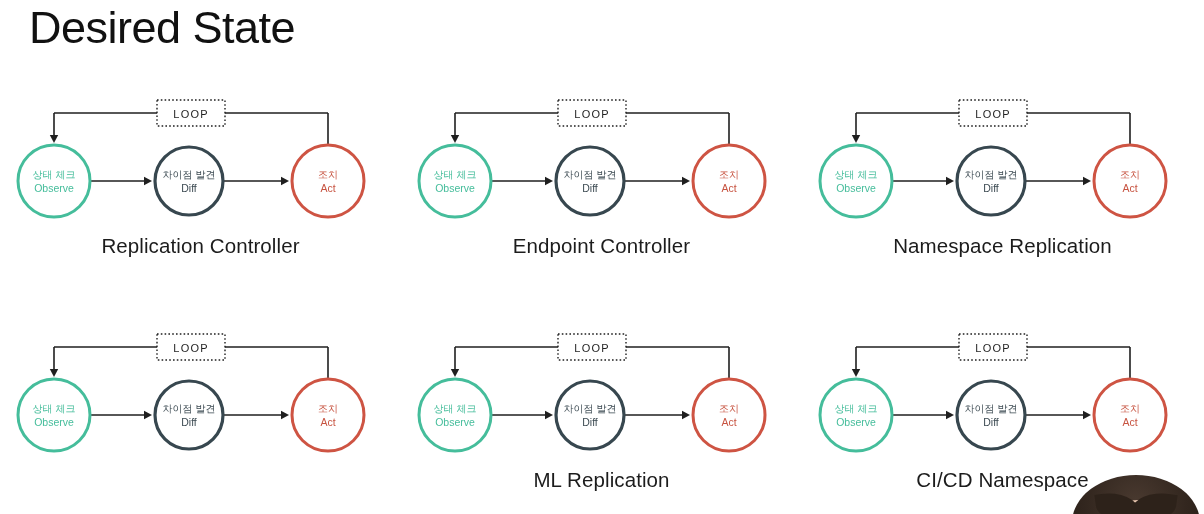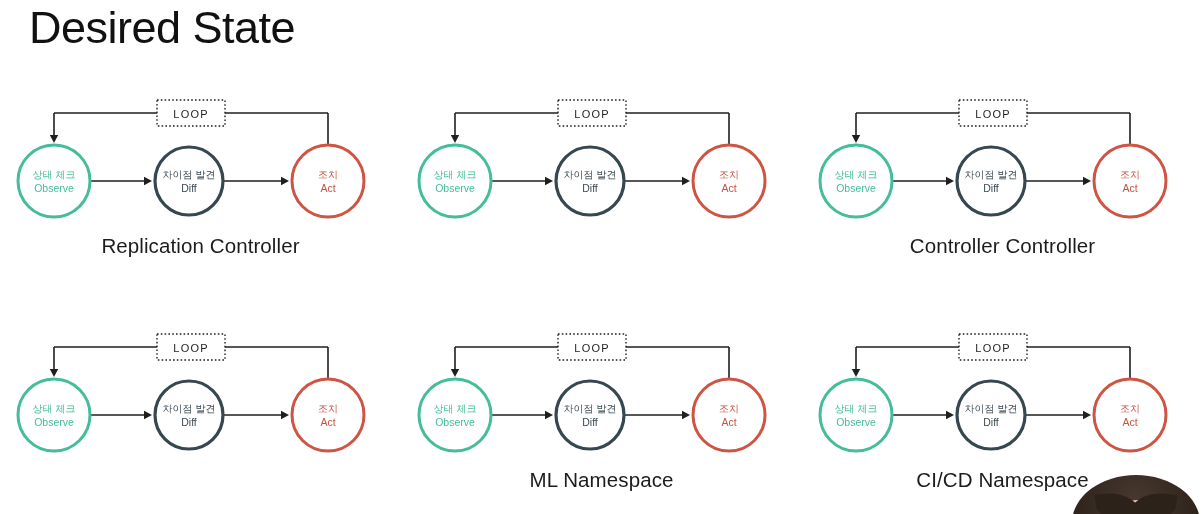--- a/index.html
+++ b/index.html
@@ -160,109 +160,110 @@
         <circle cx="43" cy="89" r="36" fill="#ffffff" stroke="#45BD9B" stroke-width="3"></circle>
         <text x="43" y="85.5" text-anchor="middle" class="node-kr" fill="#45BD9B">상태 체크</text>
         <text x="43" y="99.5" text-anchor="middle" class="node-en" fill="#45BD9B">Observe</text>
         <circle cx="178" cy="89" r="34" fill="#ffffff" stroke="#37474F" stroke-width="3.2"></circle>
         <text x="178" y="85.5" text-anchor="middle" class="node-kr" fill="#3c4a52">차이점 발견</text>
         <text x="178" y="99.5" text-anchor="middle" class="node-en" fill="#3c4a52">Diff</text>
         <circle cx="317" cy="89" r="36" fill="#ffffff" stroke="#CE5443" stroke-width="3"></circle>
         <text x="317" y="85.5" text-anchor="middle" class="node-kr" fill="#c75340">조치</text>
         <text x="317" y="99.5" text-anchor="middle" class="node-en" fill="#c75340">Act</text>
       </svg>
-    </div>
-
-    <div class="cell">
-      <svg class="diagram-svg" viewBox="0 0 380 136">
-        <g stroke="#1f1f1f" stroke-width="1.6" fill="none">
-          <line x1="43" y1="21" x2="146" y2="21"></line>
-          <line x1="43" y1="21" x2="43" y2="44"></line>
-          <line x1="214" y1="21" x2="317" y2="21"></line>
-          <line x1="317" y1="21" x2="317" y2="52"></line>
-          <line x1="79" y1="89" x2="134" y2="89"></line>
-          <line x1="212" y1="89" x2="271" y2="89"></line>
-        </g>
-        <g fill="#1f1f1f">
-          <polygon points="38.8,43 47.2,43 43,51"></polygon>
-          <polygon points="133,84.8 133,93.2 141,89"></polygon>
-          <polygon points="270,84.8 270,93.2 278,89"></polygon>
-        </g>
-        <rect x="146" y="8" width="68" height="26" fill="#ffffff" stroke="#1f1f1f" stroke-width="1.4" stroke-dasharray="1.6 2.2"></rect>
-        <text x="180" y="25.5" text-anchor="middle" class="loop-text">LOOP</text>
-        <circle cx="43" cy="89" r="36" fill="#ffffff" stroke="#45BD9B" stroke-width="3"></circle>
-        <text x="43" y="85.5" text-anchor="middle" class="node-kr" fill="#45BD9B">상태 체크</text>
-        <text x="43" y="99.5" text-anchor="middle" class="node-en" fill="#45BD9B">Observe</text>
-        <circle cx="178" cy="89" r="34" fill="#ffffff" stroke="#37474F" stroke-width="3.2"></circle>
-        <text x="178" y="85.5" text-anchor="middle" class="node-kr" fill="#3c4a52">차이점 발견</text>
-        <text x="178" y="99.5" text-anchor="middle" class="node-en" fill="#3c4a52">Diff</text>
-        <circle cx="317" cy="89" r="36" fill="#ffffff" stroke="#CE5443" stroke-width="3"></circle>
-        <text x="317" y="85.5" text-anchor="middle" class="node-kr" fill="#c75340">조치</text>
-        <text x="317" y="99.5" text-anchor="middle" class="node-en" fill="#c75340">Act</text>
-      </svg>
-      <div class="diagram-label">Controller Controller</div>
-    </div>
-
-    <div class="cell">
-      <svg class="diagram-svg" viewBox="0 0 380 136">
-        <g stroke="#1f1f1f" stroke-width="1.6" fill="none">
-          <line x1="43" y1="21" x2="146" y2="21"></line>
-          <line x1="43" y1="21" x2="43" y2="44"></line>
-          <line x1="214" y1="21" x2="317" y2="21"></line>
-          <line x1="317" y1="21" x2="317" y2="52"></line>
-          <line x1="79" y1="89" x2="134" y2="89"></line>
-          <line x1="212" y1="89" x2="271" y2="89"></line>
-        </g>
-        <g fill="#1f1f1f">
-          <polygon points="38.8,43 47.2,43 43,51"></polygon>
-          <polygon points="133,84.8 133,93.2 141,89"></polygon>
-          <polygon points="270,84.8 270,93.2 278,89"></polygon>
-        </g>
-        <rect x="146" y="8" width="68" height="26" fill="#ffffff" stroke="#1f1f1f" stroke-width="1.4" stroke-dasharray="1.6 2.2"></rect>
-        <text x="180" y="25.5" text-anchor="middle" class="loop-text">LOOP</text>
-        <circle cx="43" cy="89" r="36" fill="#ffffff" stroke="#45BD9B" stroke-width="3"></circle>
-        <text x="43" y="85.5" text-anchor="middle" class="node-kr" fill="#45BD9B">상태 체크</text>
-        <text x="43" y="99.5" text-anchor="middle" class="node-en" fill="#45BD9B">Observe</text>
-        <circle cx="178" cy="89" r="34" fill="#ffffff" stroke="#37474F" stroke-width="3.2"></circle>
-        <text x="178" y="85.5" text-anchor="middle" class="node-kr" fill="#3c4a52">차이점 발견</text>
-        <text x="178" y="99.5" text-anchor="middle" class="node-en" fill="#3c4a52">Diff</text>
-        <circle cx="317" cy="89" r="36" fill="#ffffff" stroke="#CE5443" stroke-width="3"></circle>
-        <text x="317" y="85.5" text-anchor="middle" class="node-kr" fill="#c75340">조치</text>
-        <text x="317" y="99.5" text-anchor="middle" class="node-en" fill="#c75340">Act</text>
-      </svg>
-    </div>
-
-    <div class="cell">
-      <svg class="diagram-svg" viewBox="0 0 380 136">
-        <g stroke="#1f1f1f" stroke-width="1.6" fill="none">
-          <line x1="43" y1="21" x2="146" y2="21"></line>
-          <line x1="43" y1="21" x2="43" y2="44"></line>
-          <line x1="214" y1="21" x2="317" y2="21"></line>
-          <line x1="317" y1="21" x2="317" y2="52"></line>
-          <line x1="79" y1="89" x2="134" y2="89"></line>
-          <line x1="212" y1="89" x2="271" y2="89"></line>
-        </g>
-        <g fill="#1f1f1f">
-          <polygon points="38.8,43 47.2,43 43,51"></polygon>
-          <polygon points="133,84.8 133,93.2 141,89"></polygon>
-          <polygon points="270,84.8 270,93.2 278,89"></polygon>
-        </g>
-        <rect x="146" y="8" width="68" height="26" fill="#ffffff" stroke="#1f1f1f" stroke-width="1.4" stroke-dasharray="1.6 2.2"></rect>
-        <text x="180" y="25.5" text-anchor="middle" class="loop-text">LOOP</text>
-        <circle cx="43" cy="89" r="36" fill="#ffffff" stroke="#45BD9B" stroke-width="3"></circle>
-        <text x="43" y="85.5" text-anchor="middle" class="node-kr" fill="#45BD9B">상태 체크</text>
-        <text x="43" y="99.5" text-anchor="middle" class="node-en" fill="#45BD9B">Observe</text>
-        <circle cx="178" cy="89" r="34" fill="#ffffff" stroke="#37474F" stroke-width="3.2"></circle>
-        <text x="178" y="85.5" text-anchor="middle" class="node-kr" fill="#3c4a52">차이점 발견</text>
-        <text x="178" y="99.5" text-anchor="middle" class="node-en" fill="#3c4a52">Diff</text>
-        <circle cx="317" cy="89" r="36" fill="#ffffff" stroke="#CE5443" stroke-width="3"></circle>
-        <text x="317" y="85.5" text-anchor="middle" class="node-kr" fill="#c75340">조치</text>
-        <text x="317" y="99.5" text-anchor="middle" class="node-en" fill="#c75340">Act</text>
-      </svg>
-      <div class="diagram-label">ML Namespace</div>
+      <div class="diagram-label">Endpoint Controller</div>
+    </div>
+
+    <div class="cell">
+      <svg class="diagram-svg" viewBox="0 0 380 136">
+        <g stroke="#1f1f1f" stroke-width="1.6" fill="none">
+          <line x1="43" y1="21" x2="146" y2="21"></line>
+          <line x1="43" y1="21" x2="43" y2="44"></line>
+          <line x1="214" y1="21" x2="317" y2="21"></line>
+          <line x1="317" y1="21" x2="317" y2="52"></line>
+          <line x1="79" y1="89" x2="134" y2="89"></line>
+          <line x1="212" y1="89" x2="271" y2="89"></line>
+        </g>
+        <g fill="#1f1f1f">
+          <polygon points="38.8,43 47.2,43 43,51"></polygon>
+          <polygon points="133,84.8 133,93.2 141,89"></polygon>
+          <polygon points="270,84.8 270,93.2 278,89"></polygon>
+        </g>
+        <rect x="146" y="8" width="68" height="26" fill="#ffffff" stroke="#1f1f1f" stroke-width="1.4" stroke-dasharray="1.6 2.2"></rect>
+        <text x="180" y="25.5" text-anchor="middle" class="loop-text">LOOP</text>
+        <circle cx="43" cy="89" r="36" fill="#ffffff" stroke="#45BD9B" stroke-width="3"></circle>
+        <text x="43" y="85.5" text-anchor="middle" class="node-kr" fill="#45BD9B">상태 체크</text>
+        <text x="43" y="99.5" text-anchor="middle" class="node-en" fill="#45BD9B">Observe</text>
+        <circle cx="178" cy="89" r="34" fill="#ffffff" stroke="#37474F" stroke-width="3.2"></circle>
+        <text x="178" y="85.5" text-anchor="middle" class="node-kr" fill="#3c4a52">차이점 발견</text>
+        <text x="178" y="99.5" text-anchor="middle" class="node-en" fill="#3c4a52">Diff</text>
+        <circle cx="317" cy="89" r="36" fill="#ffffff" stroke="#CE5443" stroke-width="3"></circle>
+        <text x="317" y="85.5" text-anchor="middle" class="node-kr" fill="#c75340">조치</text>
+        <text x="317" y="99.5" text-anchor="middle" class="node-en" fill="#c75340">Act</text>
+      </svg>
+      <div class="diagram-label">Namespace Replication</div>
+    </div>
+
+    <div class="cell">
+      <svg class="diagram-svg" viewBox="0 0 380 136">
+        <g stroke="#1f1f1f" stroke-width="1.6" fill="none">
+          <line x1="43" y1="21" x2="146" y2="21"></line>
+          <line x1="43" y1="21" x2="43" y2="44"></line>
+          <line x1="214" y1="21" x2="317" y2="21"></line>
+          <line x1="317" y1="21" x2="317" y2="52"></line>
+          <line x1="79" y1="89" x2="134" y2="89"></line>
+          <line x1="212" y1="89" x2="271" y2="89"></line>
+        </g>
+        <g fill="#1f1f1f">
+          <polygon points="38.8,43 47.2,43 43,51"></polygon>
+          <polygon points="133,84.8 133,93.2 141,89"></polygon>
+          <polygon points="270,84.8 270,93.2 278,89"></polygon>
+        </g>
+        <rect x="146" y="8" width="68" height="26" fill="#ffffff" stroke="#1f1f1f" stroke-width="1.4" stroke-dasharray="1.6 2.2"></rect>
+        <text x="180" y="25.5" text-anchor="middle" class="loop-text">LOOP</text>
+        <circle cx="43" cy="89" r="36" fill="#ffffff" stroke="#45BD9B" stroke-width="3"></circle>
+        <text x="43" y="85.5" text-anchor="middle" class="node-kr" fill="#45BD9B">상태 체크</text>
+        <text x="43" y="99.5" text-anchor="middle" class="node-en" fill="#45BD9B">Observe</text>
+        <circle cx="178" cy="89" r="34" fill="#ffffff" stroke="#37474F" stroke-width="3.2"></circle>
+        <text x="178" y="85.5" text-anchor="middle" class="node-kr" fill="#3c4a52">차이점 발견</text>
+        <text x="178" y="99.5" text-anchor="middle" class="node-en" fill="#3c4a52">Diff</text>
+        <circle cx="317" cy="89" r="36" fill="#ffffff" stroke="#CE5443" stroke-width="3"></circle>
+        <text x="317" y="85.5" text-anchor="middle" class="node-kr" fill="#c75340">조치</text>
+        <text x="317" y="99.5" text-anchor="middle" class="node-en" fill="#c75340">Act</text>
+      </svg>
+    </div>
+
+    <div class="cell">
+      <svg class="diagram-svg" viewBox="0 0 380 136">
+        <g stroke="#1f1f1f" stroke-width="1.6" fill="none">
+          <line x1="43" y1="21" x2="146" y2="21"></line>
+          <line x1="43" y1="21" x2="43" y2="44"></line>
+          <line x1="214" y1="21" x2="317" y2="21"></line>
+          <line x1="317" y1="21" x2="317" y2="52"></line>
+          <line x1="79" y1="89" x2="134" y2="89"></line>
+          <line x1="212" y1="89" x2="271" y2="89"></line>
+        </g>
+        <g fill="#1f1f1f">
+          <polygon points="38.8,43 47.2,43 43,51"></polygon>
+          <polygon points="133,84.8 133,93.2 141,89"></polygon>
+          <polygon points="270,84.8 270,93.2 278,89"></polygon>
+        </g>
+        <rect x="146" y="8" width="68" height="26" fill="#ffffff" stroke="#1f1f1f" stroke-width="1.4" stroke-dasharray="1.6 2.2"></rect>
+        <text x="180" y="25.5" text-anchor="middle" class="loop-text">LOOP</text>
+        <circle cx="43" cy="89" r="36" fill="#ffffff" stroke="#45BD9B" stroke-width="3"></circle>
+        <text x="43" y="85.5" text-anchor="middle" class="node-kr" fill="#45BD9B">상태 체크</text>
+        <text x="43" y="99.5" text-anchor="middle" class="node-en" fill="#45BD9B">Observe</text>
+        <circle cx="178" cy="89" r="34" fill="#ffffff" stroke="#37474F" stroke-width="3.2"></circle>
+        <text x="178" y="85.5" text-anchor="middle" class="node-kr" fill="#3c4a52">차이점 발견</text>
+        <text x="178" y="99.5" text-anchor="middle" class="node-en" fill="#3c4a52">Diff</text>
+        <circle cx="317" cy="89" r="36" fill="#ffffff" stroke="#CE5443" stroke-width="3"></circle>
+        <text x="317" y="85.5" text-anchor="middle" class="node-kr" fill="#c75340">조치</text>
+        <text x="317" y="99.5" text-anchor="middle" class="node-en" fill="#c75340">Act</text>
+      </svg>
+      <div class="diagram-label">ML Replication</div>
     </div>
 
     <div class="cell">
       <svg class="diagram-svg" viewBox="0 0 380 136">
         <g stroke="#1f1f1f" stroke-width="1.6" fill="none">
           <line x1="43" y1="21" x2="146" y2="21"></line>
           <line x1="43" y1="21" x2="43" y2="44"></line>
           <line x1="214" y1="21" x2="317" y2="21"></line>
           <line x1="317" y1="21" x2="317" y2="52"></line>
           <line x1="79" y1="89" x2="134" y2="89"></line>

